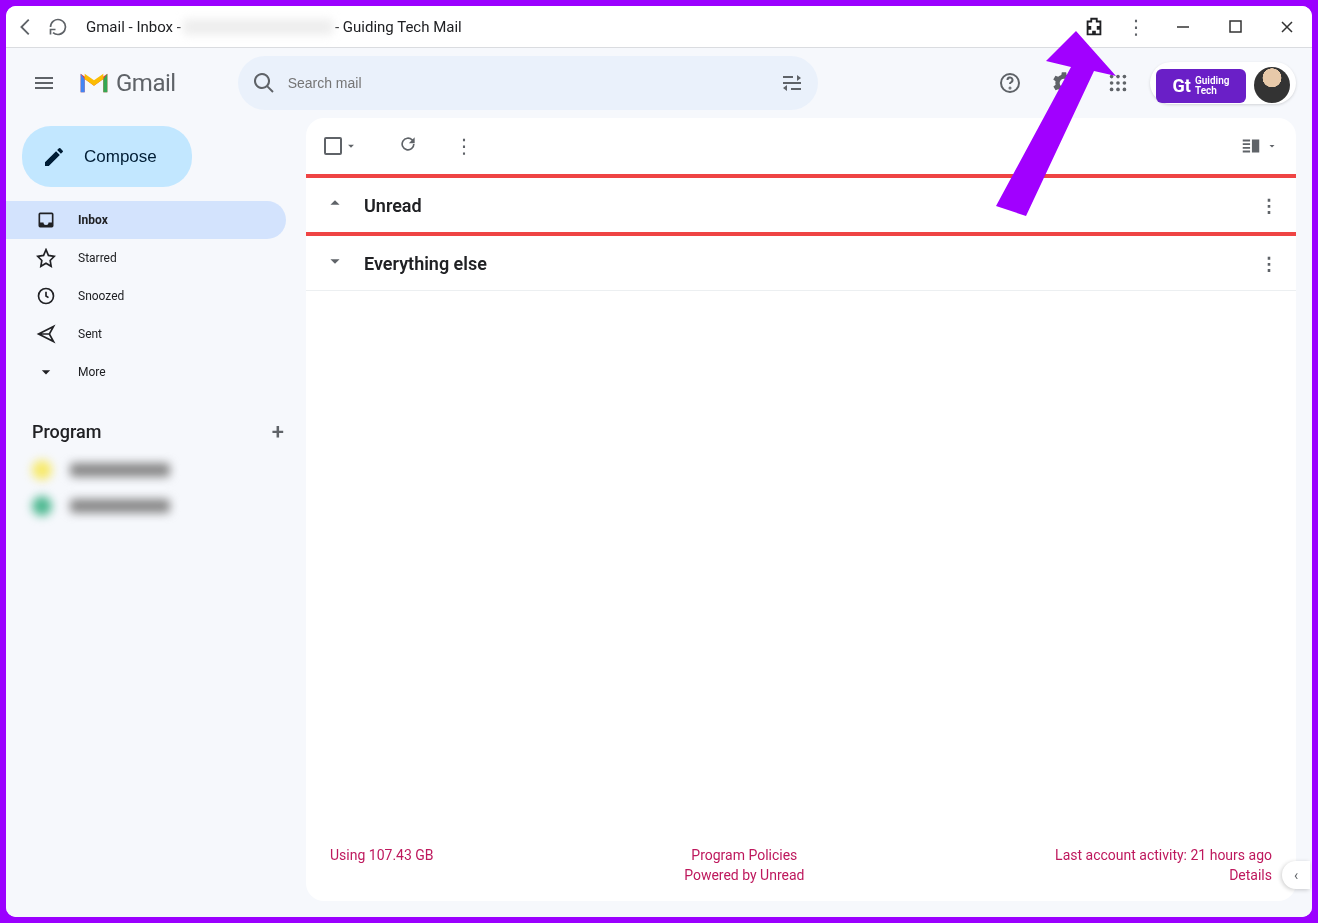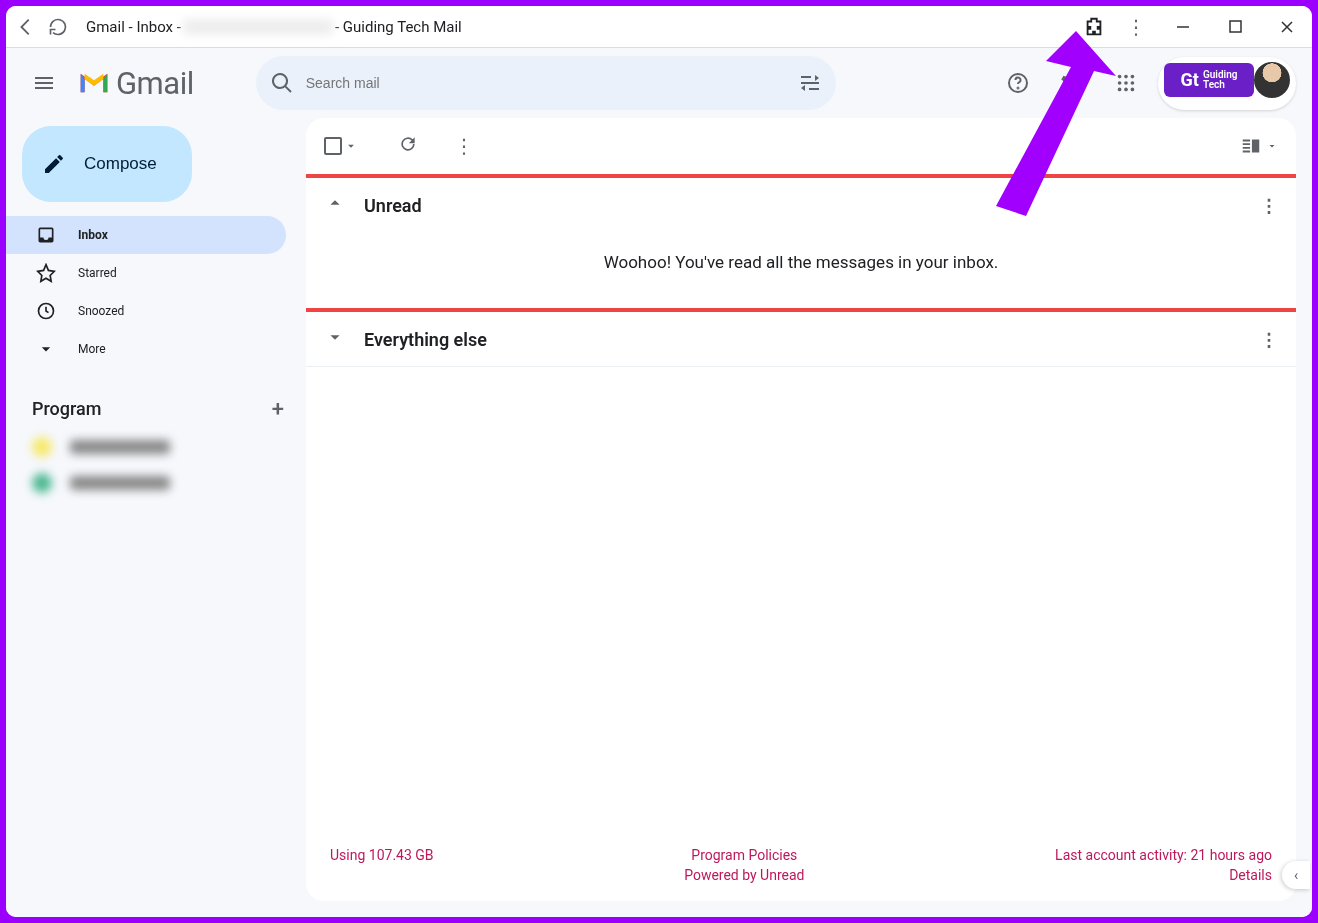--- a/index.html
+++ b/index.html
@@ -41,53 +41,53 @@
   
   .g-header {
     height: 70px;
     display:flex;
     align-items:center;
     padding: 0 16px;
     gap:12px;
   }
   .hamburger { width:44px; height:44px; border-radius:50%; display:flex; align-items:center; justify-content:center; cursor:pointer; color:#5f6368;}
   .logo { display:flex; align-items:center; gap:6px; }
-  .logo-text { font-size:31px; color:#5f6368; font-weight:400; letter-spacing:-0.5px;}
+  .logo-text { font-size:24px; color:#5f6368; font-weight:400; letter-spacing:-0.5px;}
   .search-bar {
     margin-left: 50px;
     flex-basis: 580px;
     height:54px;
     background:#eaf1fb;
     border-radius:30px;
     display:flex;
     align-items:center;
     padding:0 14px;
     gap:12px;
   }
   .search-bar input {
     flex:1; border:none; background:transparent; font-size:14px; color:#5f6368; outline:none;
   }
   .header-right { margin-left:auto; display:flex; align-items:center; gap:10px;}
   .round-btn { width:44px; height:44px; border-radius:50%; display:flex; align-items:center;justify-content:center; cursor:pointer; color:#5f6368;}
   .account-chip {
-    background:#fff; border-radius:30px; padding:5px 6px 12px 6px; display:flex; align-items:center; gap:0;
+    background:#fff; border-radius:30px; padding:5px 6px 1px 6px; display:flex; align-items:flex-end; gap:8px;
     box-shadow: 0 1px 3px rgba(0,0,0,0.15);
   }
   .gt-logo {
     width:90px; height:34px; background:#6a1fc7; border-radius:6px; display:flex; align-items:center; justify-content:center; color:#fff; font-size:10px; font-weight:600; line-height:1; gap:4px;
   }
   .gt-logo .g { font-size:18px; font-weight:700;}
   .avatar { width:36px; height:36px; border-radius:50%; background: radial-gradient(circle at 50% 30%, #e7c9a9 30%, #333 31%); }
   
   .g-main { flex:1; display:flex; overflow:hidden; }
   
   .sidebar { width:300px; padding: 8px 0 0 0;}
   .compose-btn {
     margin: 0 0 14px 16px;
-    height:76px; width:170px;
+    height:61px; width:170px;
     background:#c2e7ff; border:none; border-radius:29px;
     display:flex; align-items:center; gap:18px; padding-left:20px;
     font-size:17px; color:#001d35; cursor:pointer; font-weight:500;text-align:center;
   }
   .nav-list {}
   .nav-item {
     height:38px; display:flex; align-items:center; gap:22px;
     padding-left:30px; border-radius: 0 20px 20px 0; margin-right:20px;
     font-size:12px; color:#202124; cursor:pointer;
   }
@@ -267,20 +267,26 @@
             <span>Starred</span>
           </div>
           <div class="nav-item">
             <svg class="svgicon" viewBox="0 0 24 24" fill="none" stroke="#202124" stroke-width="2">
                 <circle cx="12" cy="12" r="9"></circle>
                 <path d="M12 7v5l3 2"></path>
               </svg>
             <span>Snoozed</span>
           </div>
           <div class="nav-item">
+            <svg class="svgicon" viewBox="0 0 24 24" fill="none" stroke="#202124" stroke-width="2">
+                <path d="M3 12l18-9-5 9 5 9-18-9zM3 12h13"></path>
+              </svg>
+            <span>Sent</span>
+          </div>
+          <div class="nav-item">
             <svg class="svgicon" viewBox="0 0 24 24" fill="#202124">
                 <path d="M7 10l5 5 5-5z"></path>
               </svg>
             <span>More</span>
           </div>
         </div>
         <div class="labels-section">
           <div class="labels-header">
             <span>Program</span>
             <span style="font-size:22px; color:#5f6368; cursor:pointer;">+</span>
@@ -325,21 +331,20 @@
         <div class="section">
           <div class="section-header">
             <span class="chev">
               <svg viewBox="0 0 24 24" width="22" height="22" fill="#5f6368">
                   <path d="M7 14l5-5 5 5z"></path>
                 </svg>
             </span>
             <span>Unread</span>
             <span class="more-dots">⋮</span>
           </div>
-          <div class="empty-msg">Woohoo! You've read all the messages in your inbox.</div>
         </div>
 
         <div class="section" style="border-bottom:1px solid #eceff1;">
           <div class="section-header">
             <span class="chev">
               <svg viewBox="0 0 24 24" width="22" height="22" fill="#5f6368">
                   <path d="M7 10l5 5 5-5z"></path>
                 </svg>
             </span>
             <span>Everything else</span>

